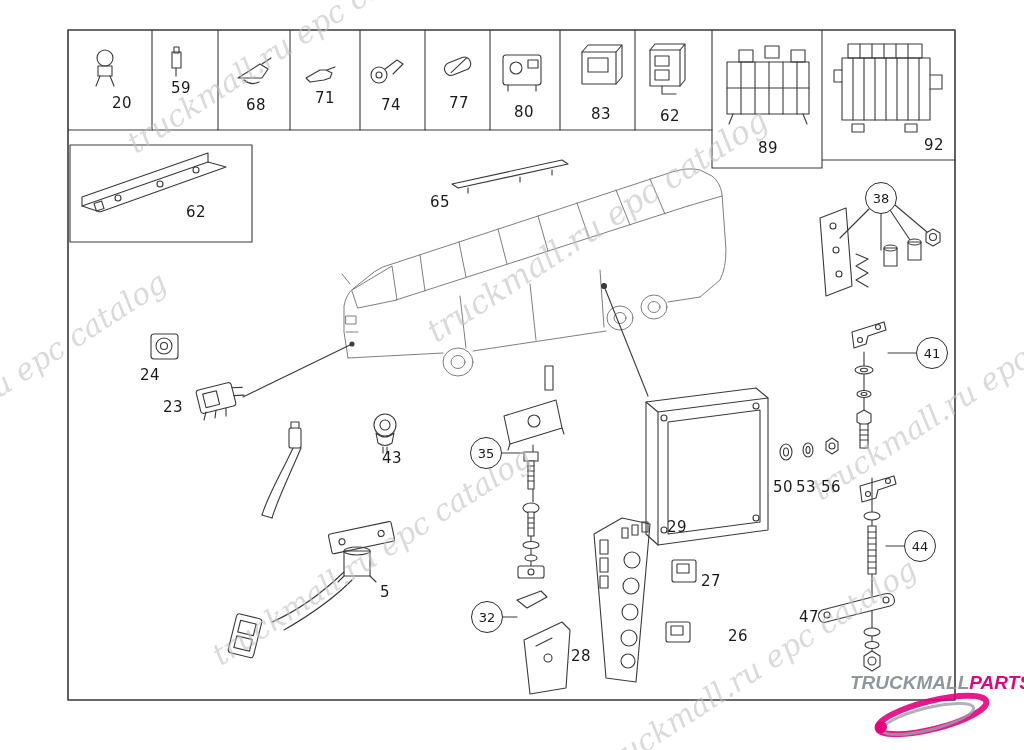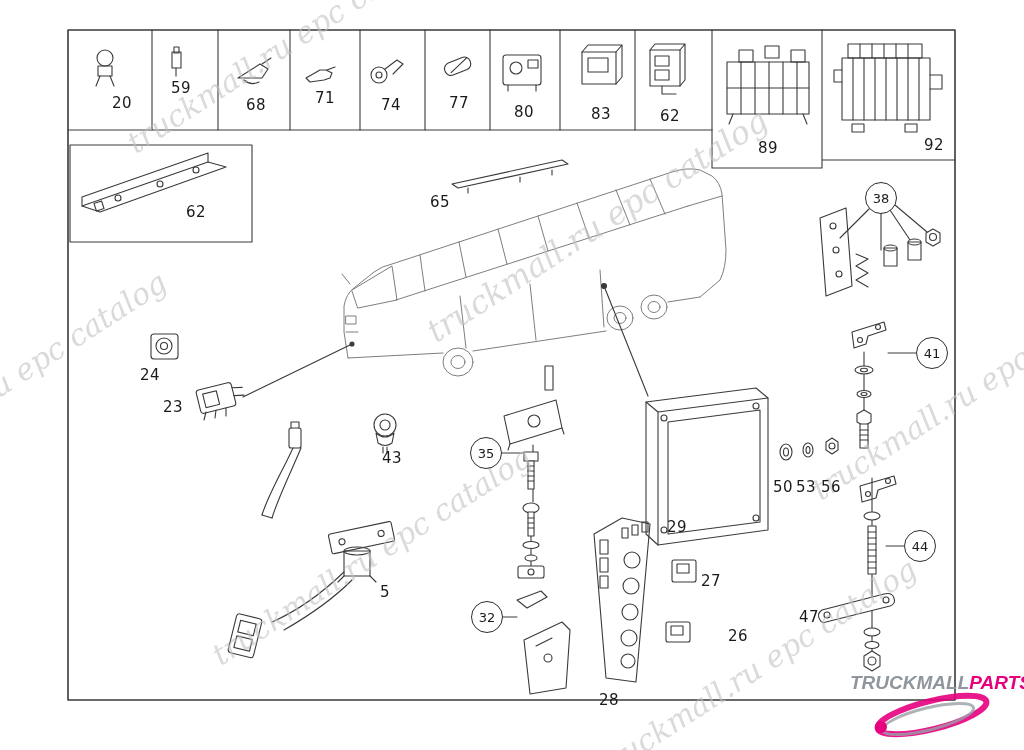--- a/index.html
+++ b/index.html
@@ -354,21 +354,21 @@
   <span class="plabel" style="left:150px;top:346px;margin-top:29px;">24</span>
   <span class="plabel" style="left:173px;top:407px;">23</span>
   <span class="plabel" style="left:392px;top:458px;">43</span>
   <span class="plabel" style="left:385px;top:592px;">5</span>
   <span class="plabel" style="left:677px;top:527px;">29</span>
   <span class="plabel" style="left:783px;top:487px;">50</span>
   <span class="plabel" style="left:806px;top:487px;">53</span>
   <span class="plabel" style="left:831px;top:487px;">56</span>
   <span class="plabel" style="left:711px;top:581px;">27</span>
   <span class="plabel" style="left:738px;top:636px;">26</span>
-  <span class="plabel" style="left:609px;top:656px;margin-top:44px;">28</span>
+  <span class="plabel" style="left:581px;top:656px;">28</span>
   <span class="plabel" style="left:809px;top:617px;">47</span>
 
   <span class="pbadge" style="left:486px;top:453px;">35</span>
   <span class="pbadge" style="left:487px;top:617px;">32</span>
   <span class="pbadge" style="left:881px;top:198px;">38</span>
   <span class="pbadge" style="left:932px;top:353px;">41</span>
   <span class="pbadge" style="left:920px;top:546px;">44</span>
 
   <div class="logo">
     <div class="logo-text">

